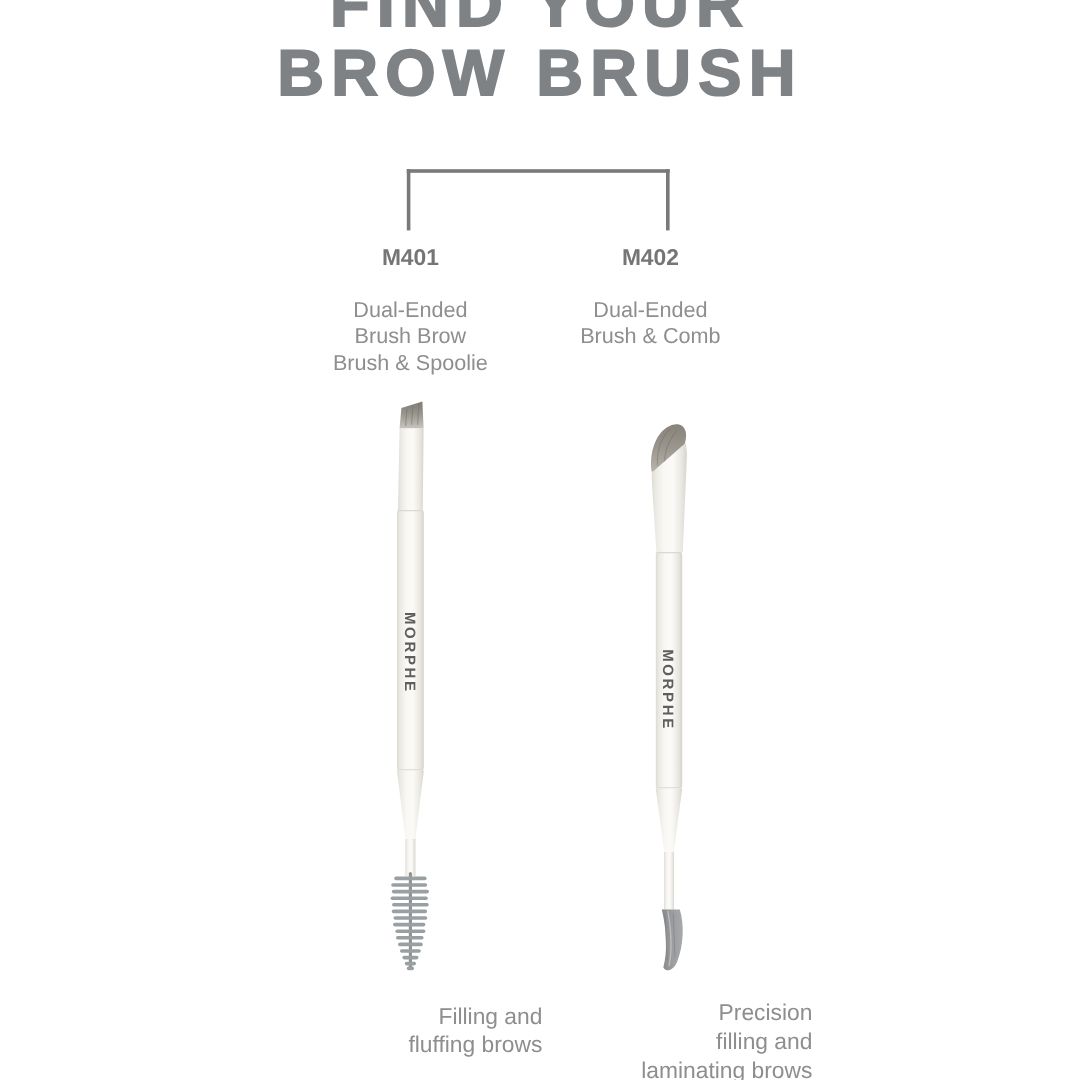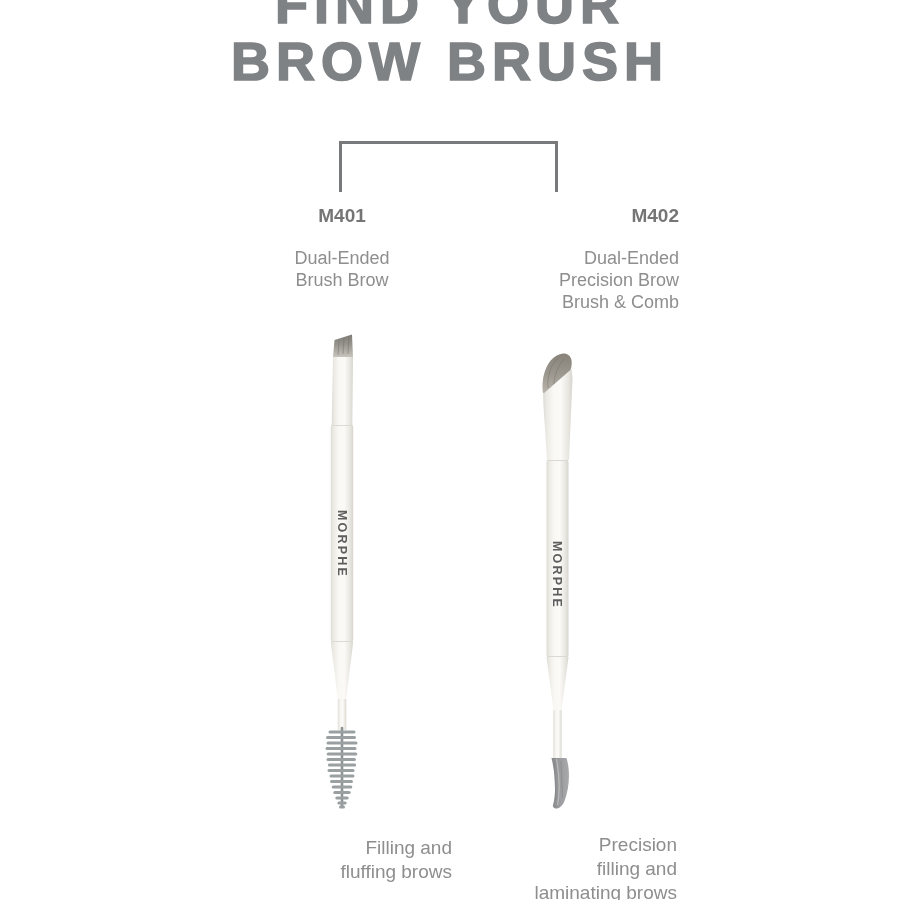--- a/index.html
+++ b/index.html
@@ -21,21 +21,21 @@
     color:var(--title-text);-webkit-text-stroke:1.6px var(--title-text);
   }
   .bracket{
     position:absolute;left:339px;top:141px;width:219px;height:51px;
     border-top:3px solid var(--bracket);
     border-left:3px solid var(--bracket);
     border-right:3px solid var(--bracket);
   }
   .product-label{position:absolute;top:203px;width:220px;text-align:center;}
   .product-label.left{left:232px;}
-  .product-label.right{left:459px;text-align:right;}
+  .product-label.right{left:432px;}
   .pid{font-size:19px;font-weight:bold;color:var(--product-id-text);line-height:26px;margin-bottom:18px;}
   .pline{font-size:18px;line-height:22px;color:var(--body-text);}
   .brush{position:absolute;}
   .brush.left{left:292px;top:333px;}
   .brush.right{left:507px;top:348px;}
   .caption{position:absolute;text-align:right;font-size:19px;line-height:24px;color:var(--body-text);}
   .caption.left{left:232px;top:836px;width:220px;}
   .caption.right{left:437px;top:833px;width:240px;}
 </style>
 </head>
@@ -47,26 +47,26 @@
     <div>FIND YOUR</div>
     <div>BROW BRUSH</div>
   </header>
 
   <div class="bracket"></div>
 
   <section class="product-label left">
     <div class="pid">M401</div>
     <div class="pline">Dual-Ended</div>
     <div class="pline">Brush Brow</div>
+    <div class="pline">Brush &amp; Spoolie</div>
   </section>
 
   <section class="product-label right">
     <div class="pid">M402</div>
     <div class="pline">Dual-Ended</div>
-    <div class="pline">Precision Brow</div>
     <div class="pline">Brush &amp; Comb</div>
   </section>
 
   <svg class="brush left" width="100" height="482" viewBox="0 0 100 482" xmlns="http://www.w3.org/2000/svg">
     <defs>
       <linearGradient id="bristleL" x1="0" y1="0" x2="0" y2="1">
         <stop offset="0" stop-color="#7e7b75"></stop>
           <stop offset="0.45" stop-color="#98948e"></stop>
           <stop offset="1" stop-color="#c7c4bd"></stop>
       </linearGradient>

